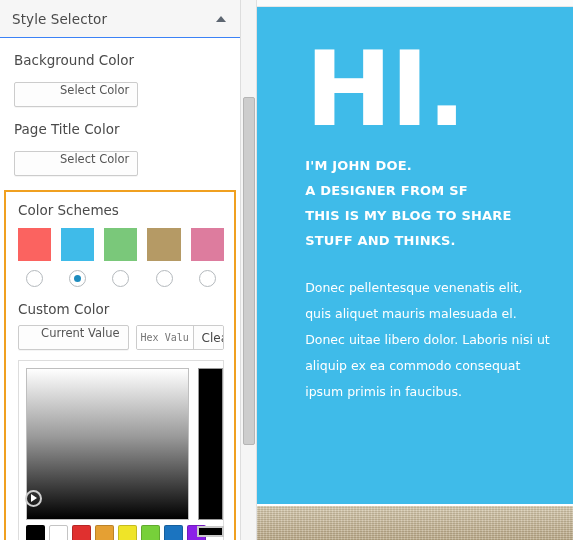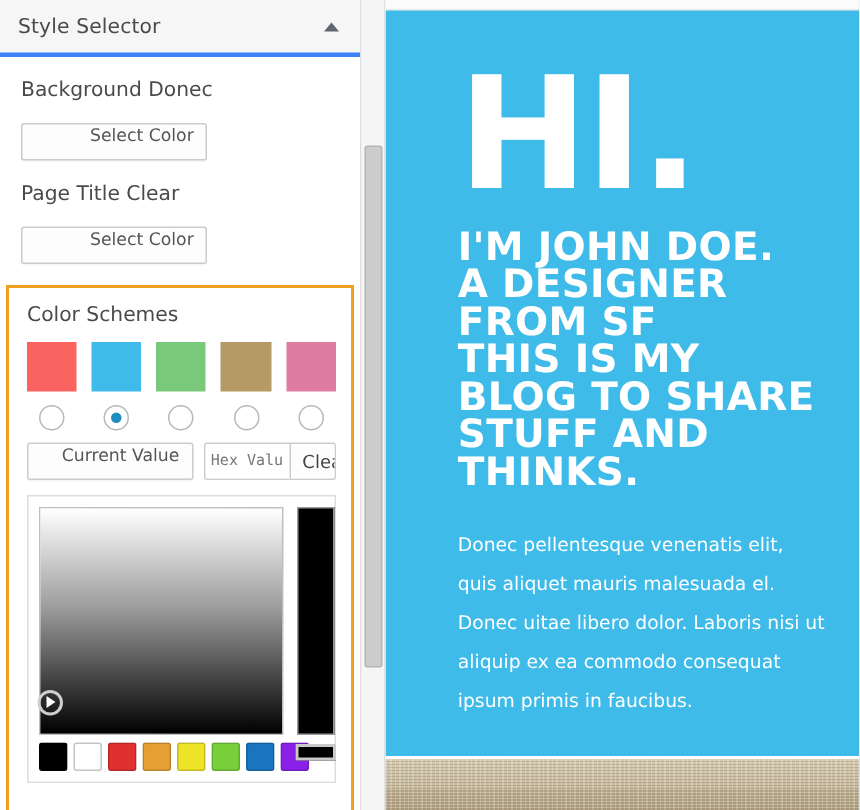--- a/index.html
+++ b/index.html
@@ -28,21 +28,21 @@
     width: 250px;
     height: 540px;
     background: #ffffff;
     box-sizing: border-box;
     border-right: 1px solid #dddddd;
     overflow: hidden;
   }
   .panel-header {
     height: 38px;
     background: #f6f6f6;
-    border-bottom: 3px solid #3b82f6;
+    border-bottom: 1px solid #3b82f6;
     display: flex;
     align-items: center;
     justify-content: space-between;
     padding: 0 12px 0 12px;
     box-sizing: border-box;
   }
   .panel-title {
     font-size: 13.5px;
     color: #4a4a4a;
     letter-spacing: .1px;
@@ -319,21 +319,21 @@
     line-height: 96px;
     letter-spacing: -2px;
     padding-left: 48px;
     margin: 0;
     position: relative;
     display: block;
   }
   .hero-headline {
     color: #ffffff;
     font-weight: bold;
-    font-size: 26px;
+    font-size: 13px;
     line-height: 25px;
     letter-spacing: .2px;
     padding: 16px 18px 0 48px;
     margin: 0;
     white-space: pre-line;
   }
   .hero-body {
     color: #ffffff;
     font-size: 12.5px;
     line-height: 26px;
@@ -358,29 +358,29 @@
   <div class="panel">
 
     <div class="panel-header">
       <span class="panel-title">Style Selector</span>
       <span class="collapse-arrow"></span>
     </div>
 
     <div class="panel-body">
 
       <div class="section-plain">
-        <div class="field-label">Background Donec</div>
+        <div class="field-label">Background Color</div>
         <div class="color-button">
           <span class="color-chip" style="background:#cdd9e2"></span>
           <span class="color-button-label">Select Color</span>
         </div>
       </div>
 
       <div class="section-plain">
-        <div class="field-label">Page Title Clear</div>
+        <div class="field-label">Page Title Color</div>
         <div class="color-button">
           <span class="color-chip" style="background:#24608f"></span>
           <span class="color-button-label">Select Color</span>
         </div>
       </div>
 
       <div class="highlight-box" style="border-color: rgb(240, 160, 32);">
 
         <div class="field-label">Color Schemes</div>
 
@@ -404,20 +404,21 @@
               <div class="radio-circle"></div>
             </div>
             <div class="radio">
               <div class="radio-circle"></div>
             </div>
             <div class="radio">
               <div class="radio-circle"></div>
             </div>
           </div>
 
+        <div class="field-label custom-label">Custom Color</div>
 
         <div class="custom-row">
           <div class="color-button" style="margin-top:0">
             <span class="color-chip" style="background:#f4f4f4"></span>
             <span class="color-button-label">Current Value</span>
           </div>
           <div class="hexwrap">
             <input class="hex-input" type="text" placeholder="Hex Value" style="">
             <button class="clear-btn">Clear</button>
           </div>

